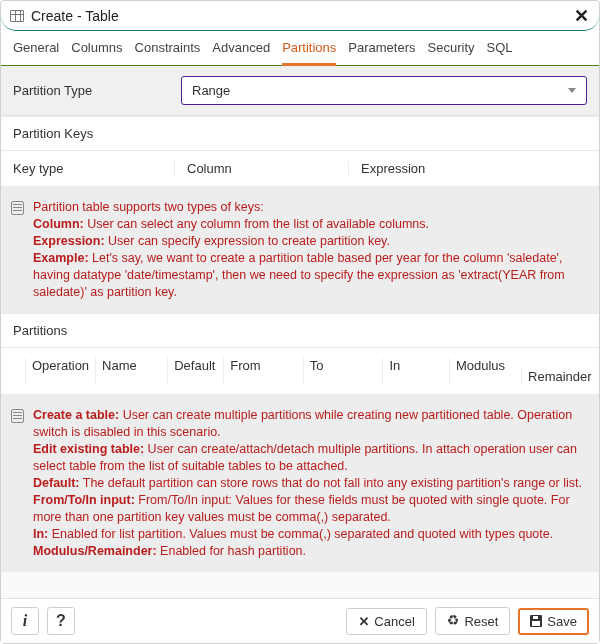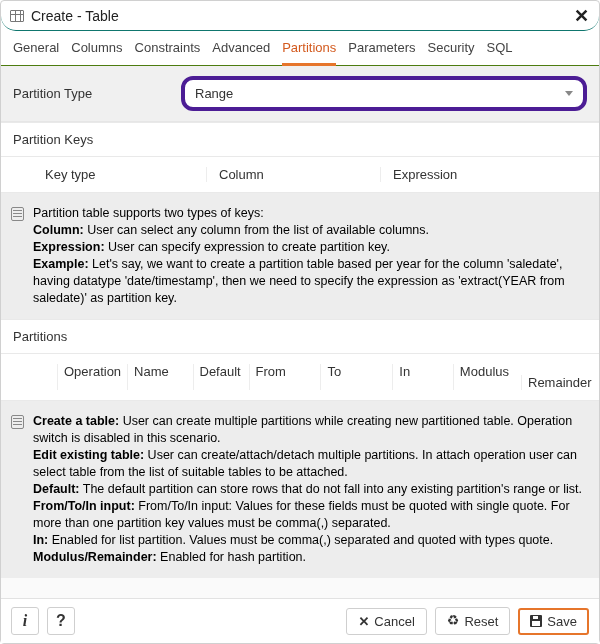--- a/index.html
+++ b/index.html
@@ -82,22 +82,22 @@
       border-bottom: 1px solid #e6e6e6;
     }
     .form-row .label {
       width: 168px;
       color: #333;
       font-size: 13px;
     }
     .select {
       flex: 1;
       background: #fff;
-      border: 4px solid #4c1d95;
-      border-radius: 12px;
+      border: 1px solid #4c1d95;
+      border-radius: 3px;
       display: flex;
       align-items: center;
       justify-content: space-between;
       padding: 6px 10px;
       font-size: 13px;
       color: #333;
       cursor: pointer;
     }
     .select .caret {
       width: 0; height: 0;
@@ -118,21 +118,21 @@
       background: #fff;
       border-bottom: 1px solid #e9e9e9;
       padding: 10px 0;
     }
     .grid-headers .col {
       padding: 0 12px;
       font-size: 13px;
       color: #333;
       border-left: 1px solid #ededed;
     }
-    .grid-headers .col:first-child { border-left: none; margin-left: 32px; }
+    .grid-headers .col:first-child { border-left: none; }
     .grid1 .c1 { width: 173px; }
     .grid1 .c2 { width: 174px; }
     .grid1 .c3 { flex: 1; }
     .info-block {
       background: #ededed;
       padding: 12px 12px 12px 10px;
     }
     .info-flex {
       display: flex;
       align-items: flex-start;
@@ -151,21 +151,21 @@
       content: "";
       position: absolute;
       left: 1px; right: 1px;
       height: 1px;
       background: #888;
     }
     .info-icon::before { top: 2px; }
     .info-icon::after { top: 5px; box-shadow: 0 3px 0 #888; }
     .info-text {
       font-size: 12.5px;
-      color: #000000;
+      color: #b91c1c;
       line-height: 17px;
     }
     .info-text p { margin-bottom: 0; }
     .grid2 {
       overflow-x: hidden;
     }
     .grid2 .col {
       font-size: 13px;
     }
     .grid2 .c0 { width: 14px; border: none; }

